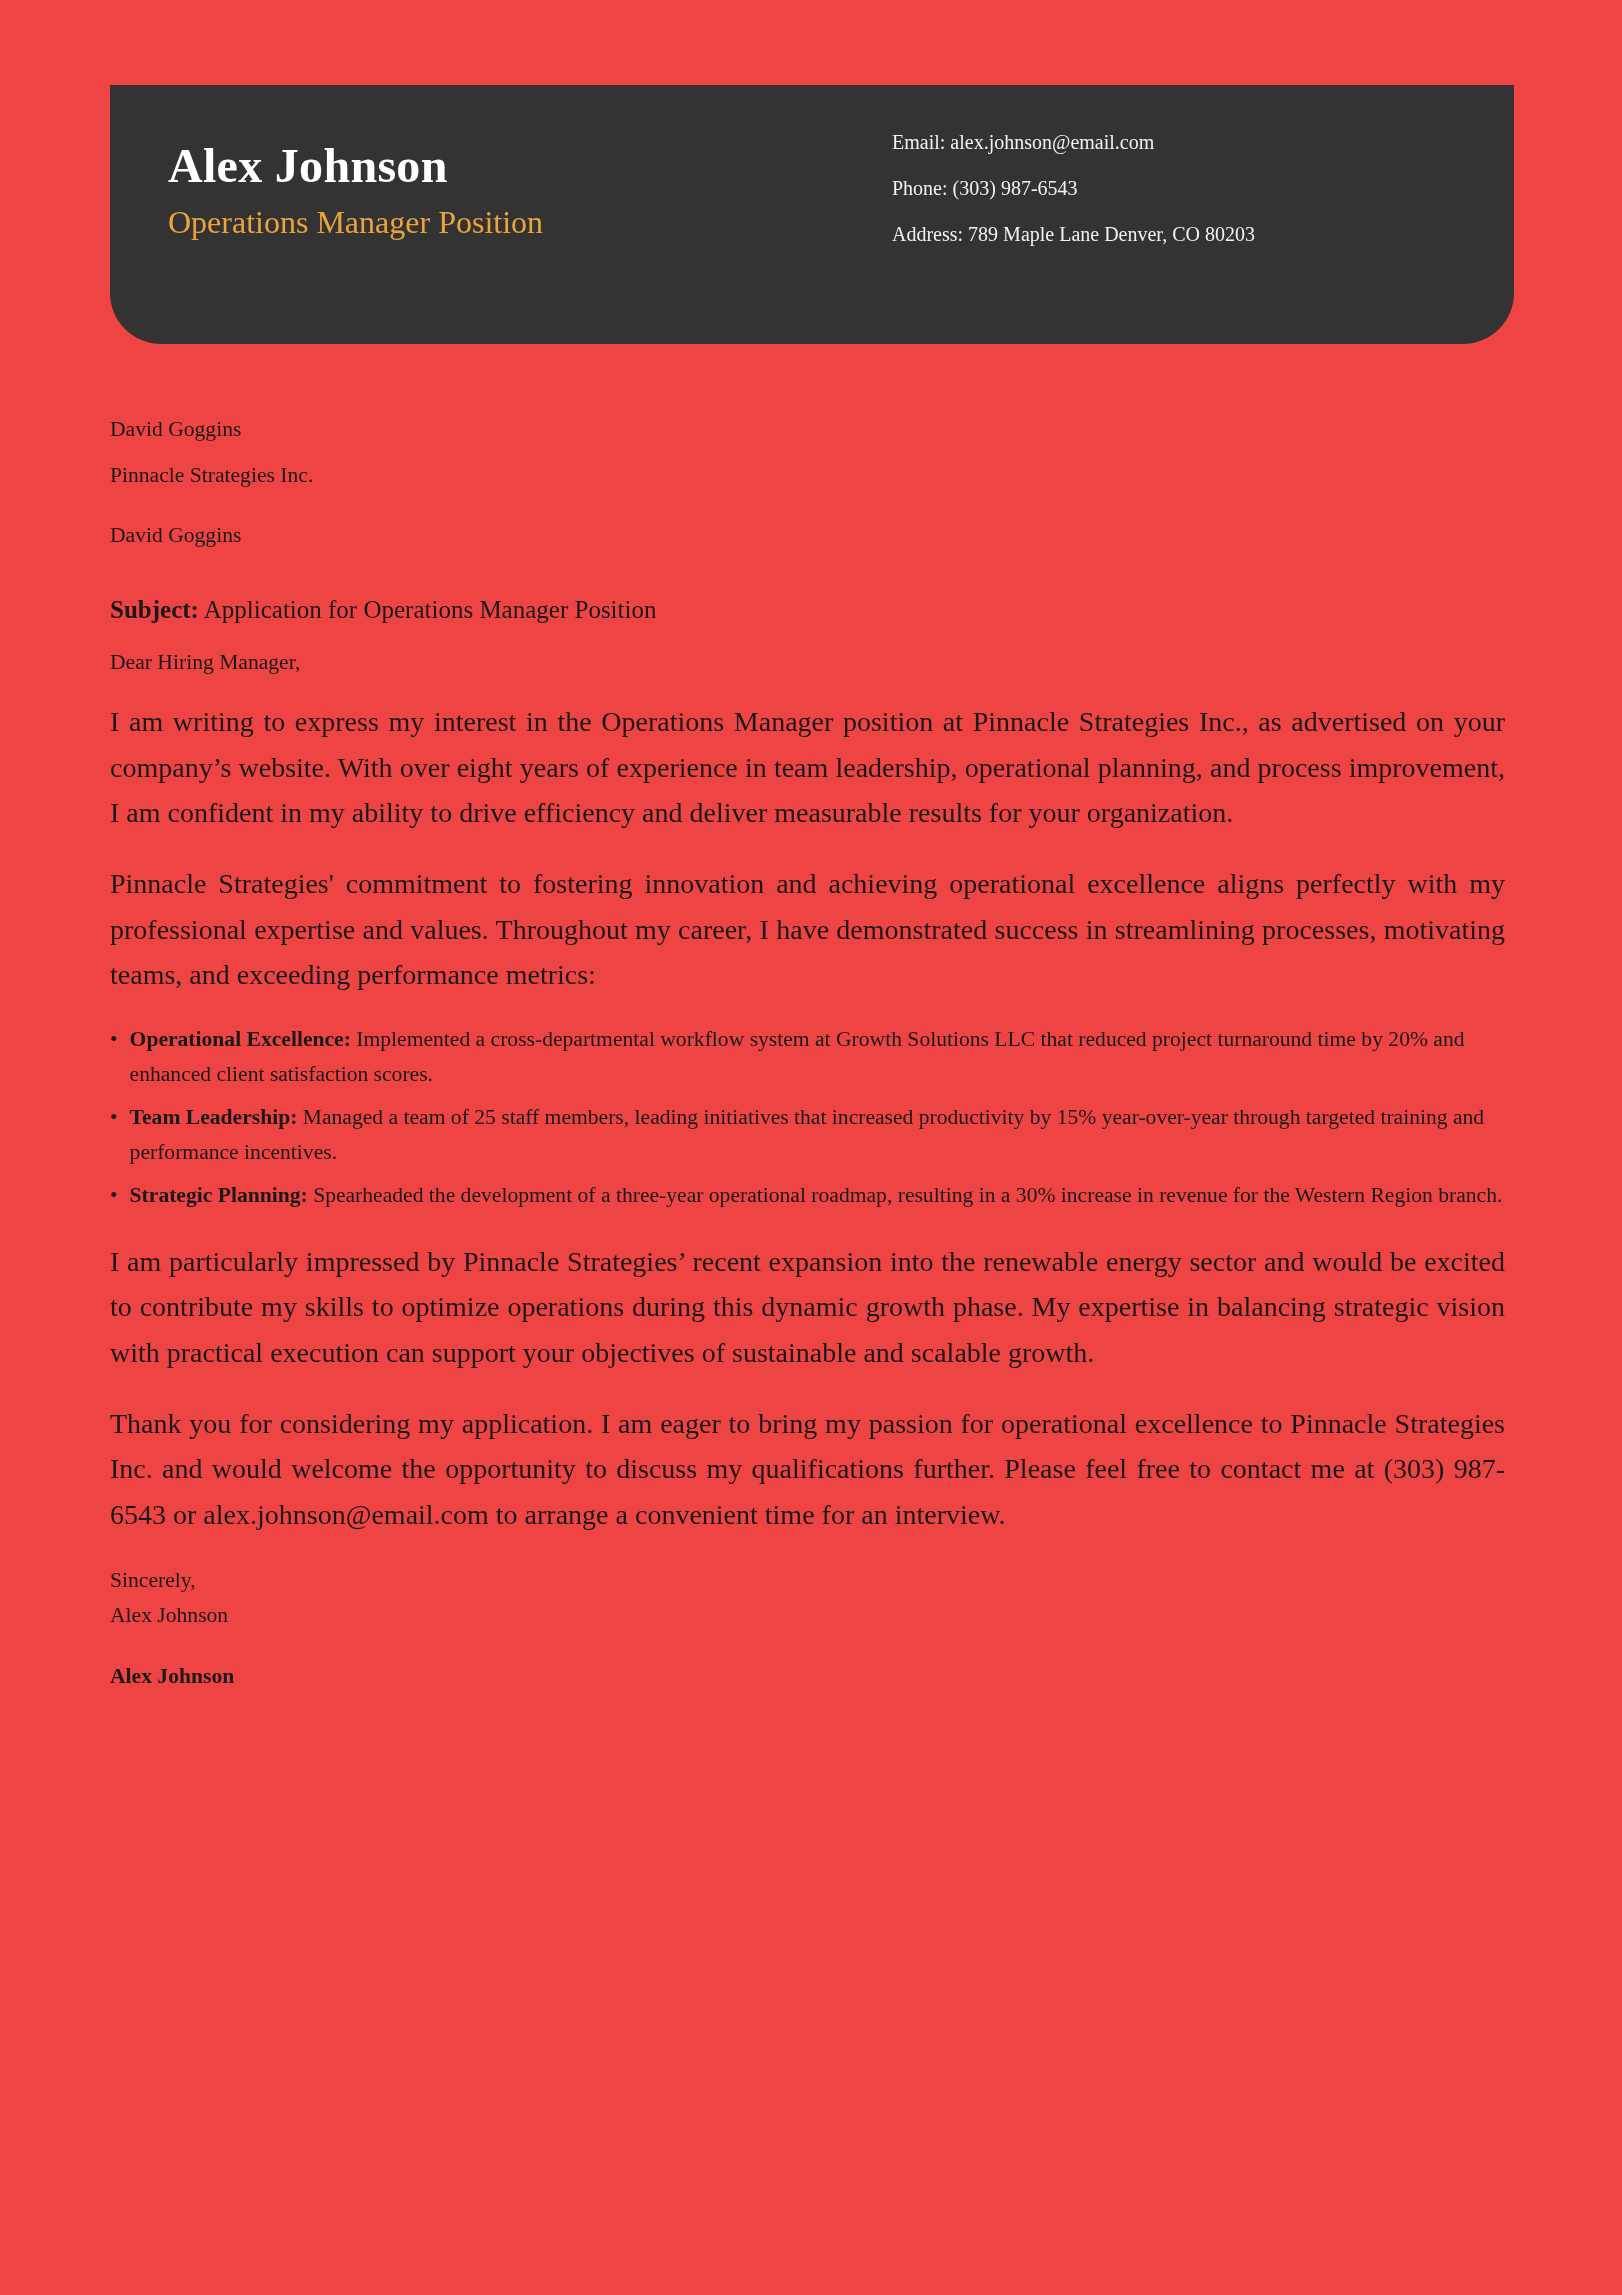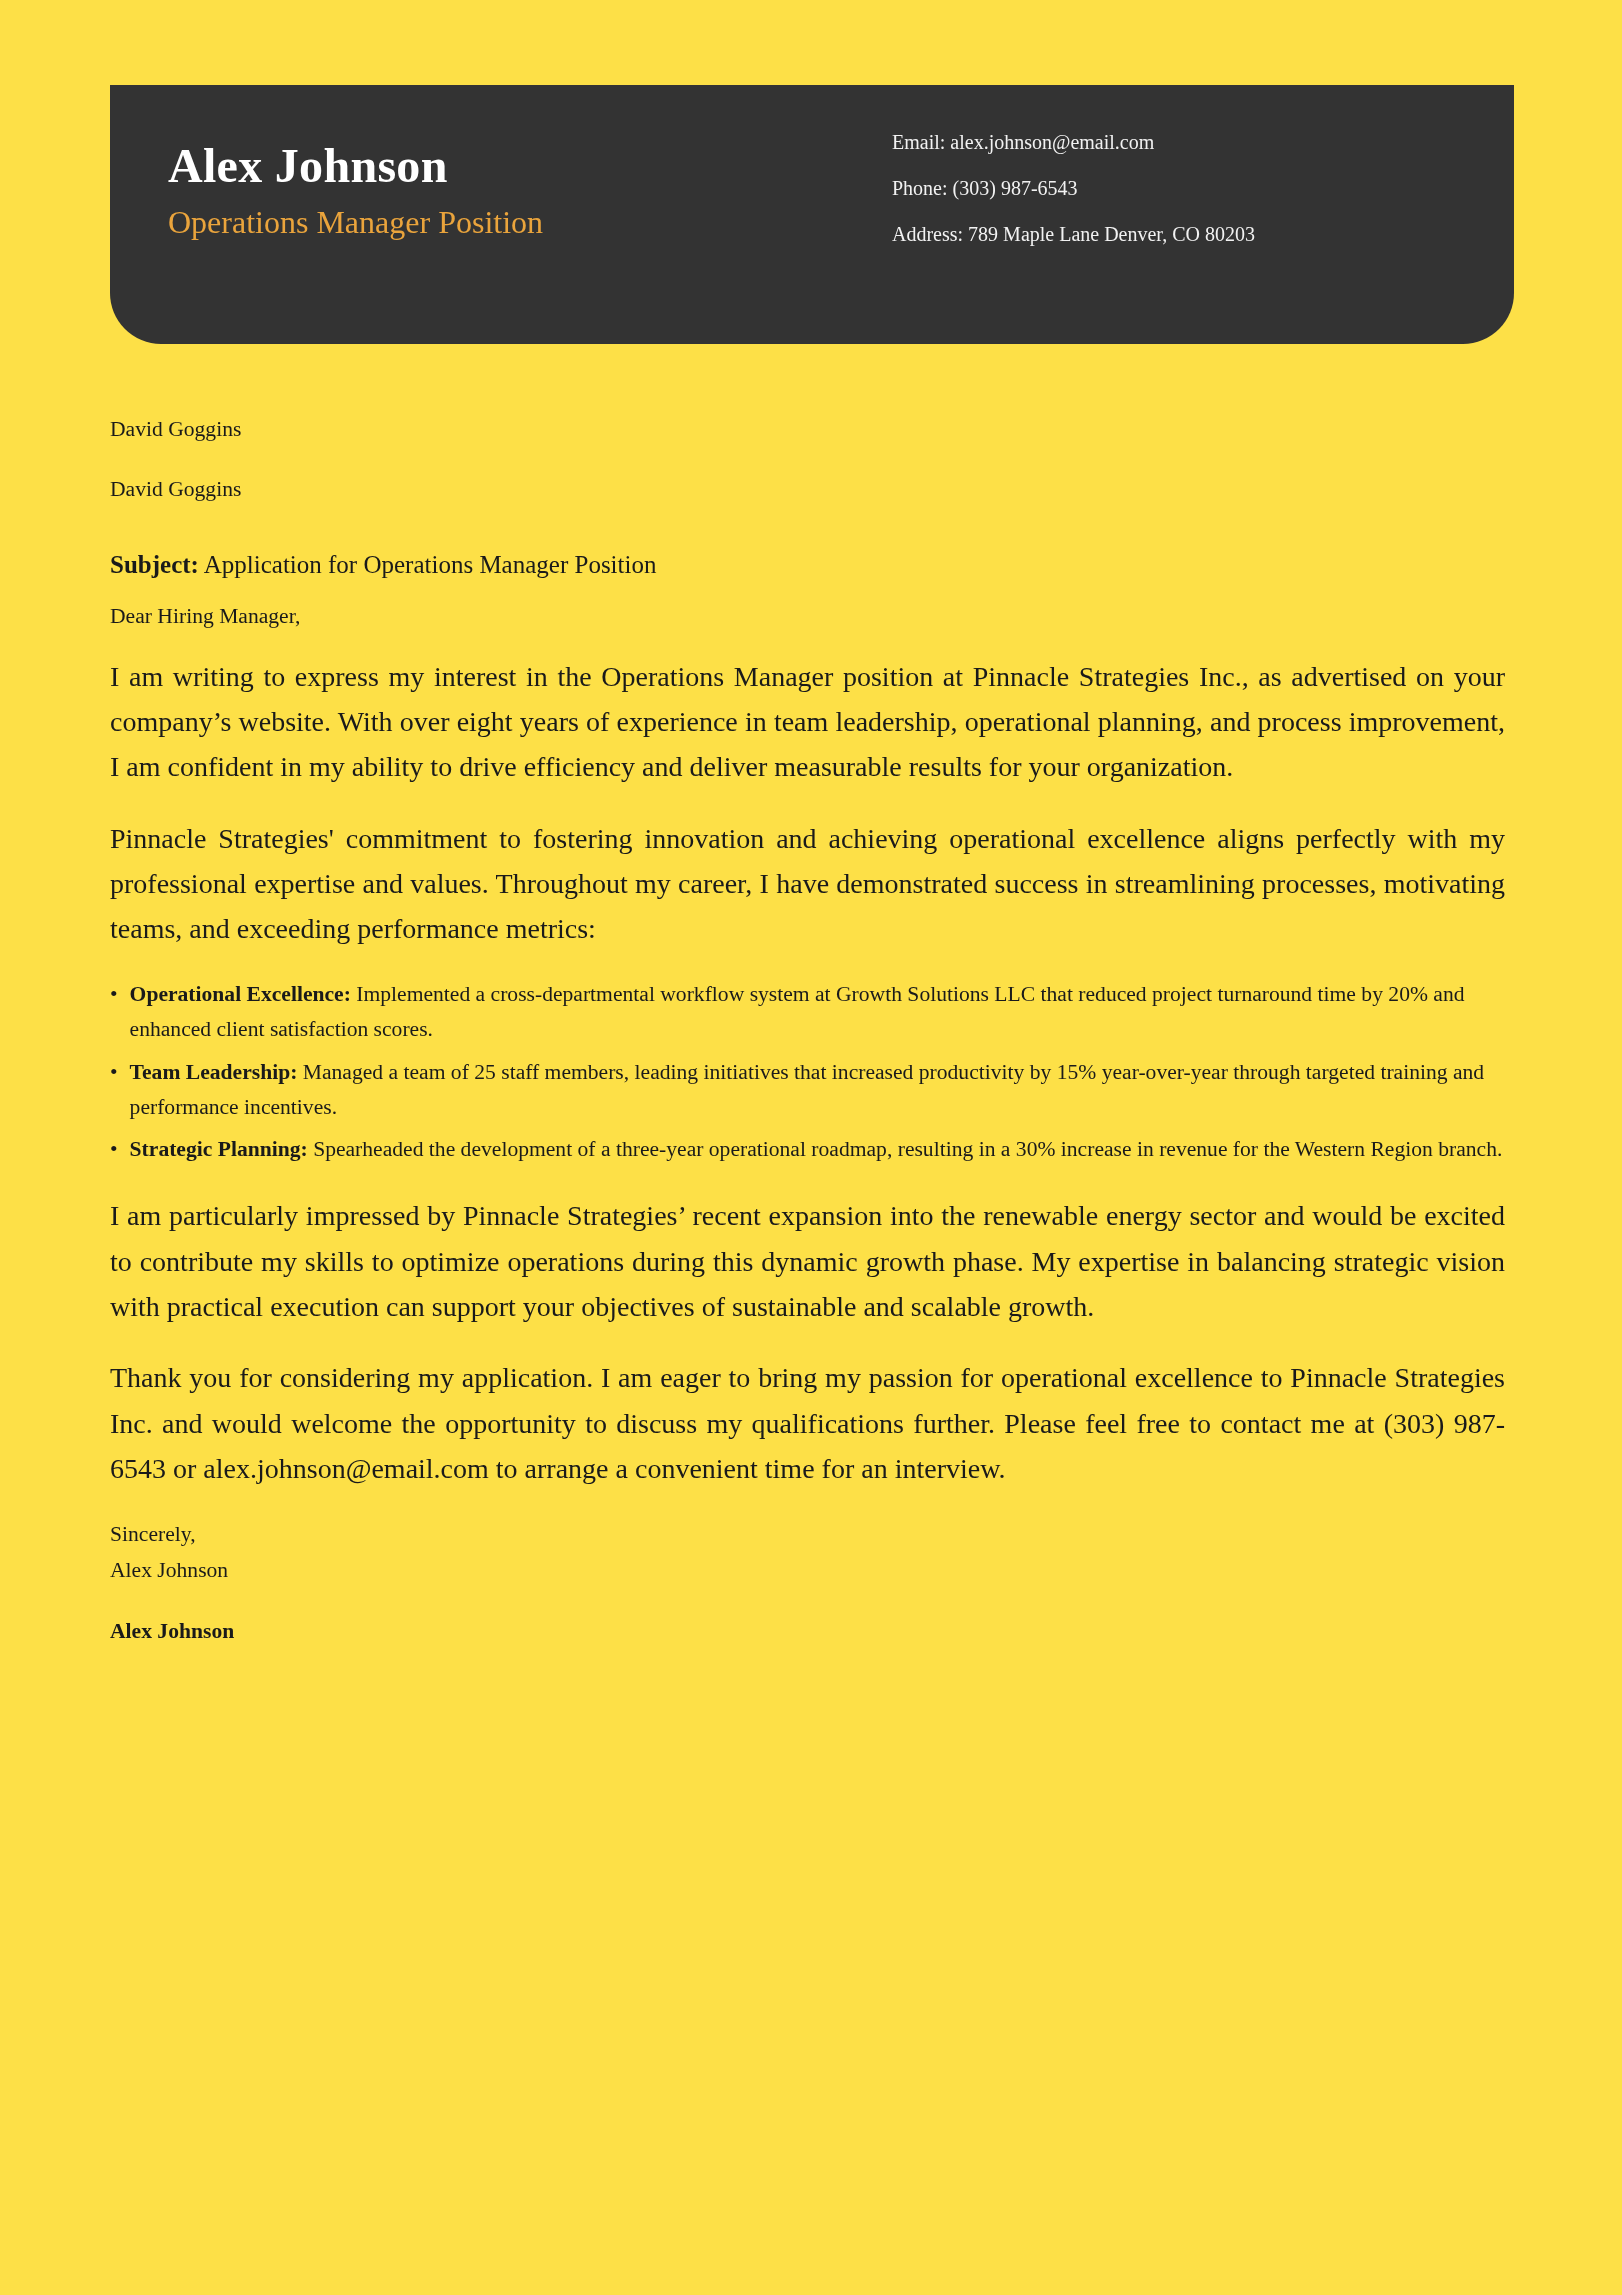--- a/index.html
+++ b/index.html
@@ -4,21 +4,21 @@
 <style>
   html, body {
     margin: 0;
     padding: 0;
     background: #ffffff;
   }
   .page {
     position: relative;
     width: 1623px;
     height: 2295px;
-    background: #fde047;
+    background: #ef4444;
     font-family: "Liberation Serif", "DejaVu Serif", serif;
     color: #1a1a1a;
     box-sizing: border-box;
     overflow: hidden;
   }
 
   
   .header {
     position: absolute;
     left: 110px;
@@ -159,20 +159,21 @@
         <div class="contact-line">Phone: (303) 987-6543</div>
         <div class="contact-line">Address: 789 Maple Lane Denver, CO 80203</div>
       </div>
 
     </div>
   </div>
 
   <div class="body">
 
     <div class="recipient-line">David Goggins</div>
+    <div class="recipient-line">Pinnacle Strategies Inc.</div>
 
     <div class="recipient-gap"></div>
 
     <div class="attn-line">David Goggins</div>
 
     <div class="subject">
       <span class="lbl">Subject:</span><span> Application for Operations Manager Position</span>
     </div>
 
     <div class="salutation">Dear Hiring Manager,</div>

